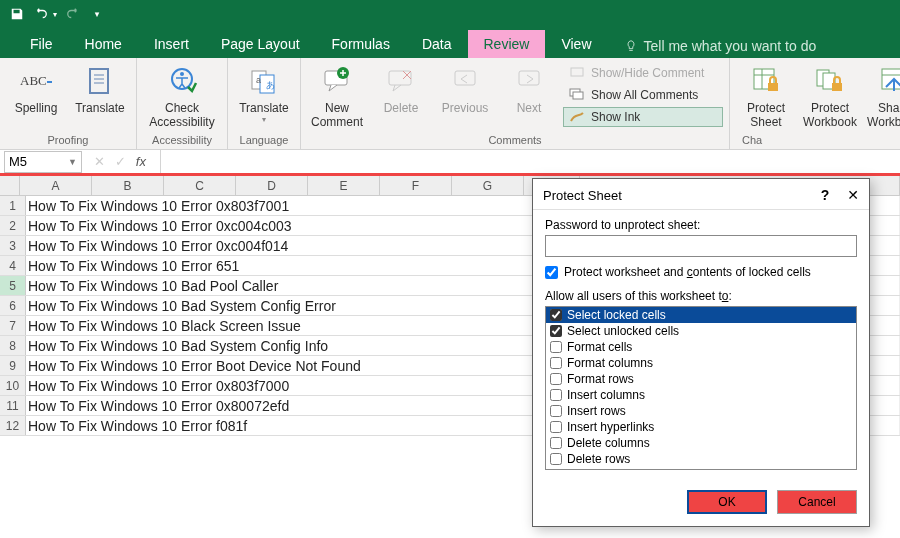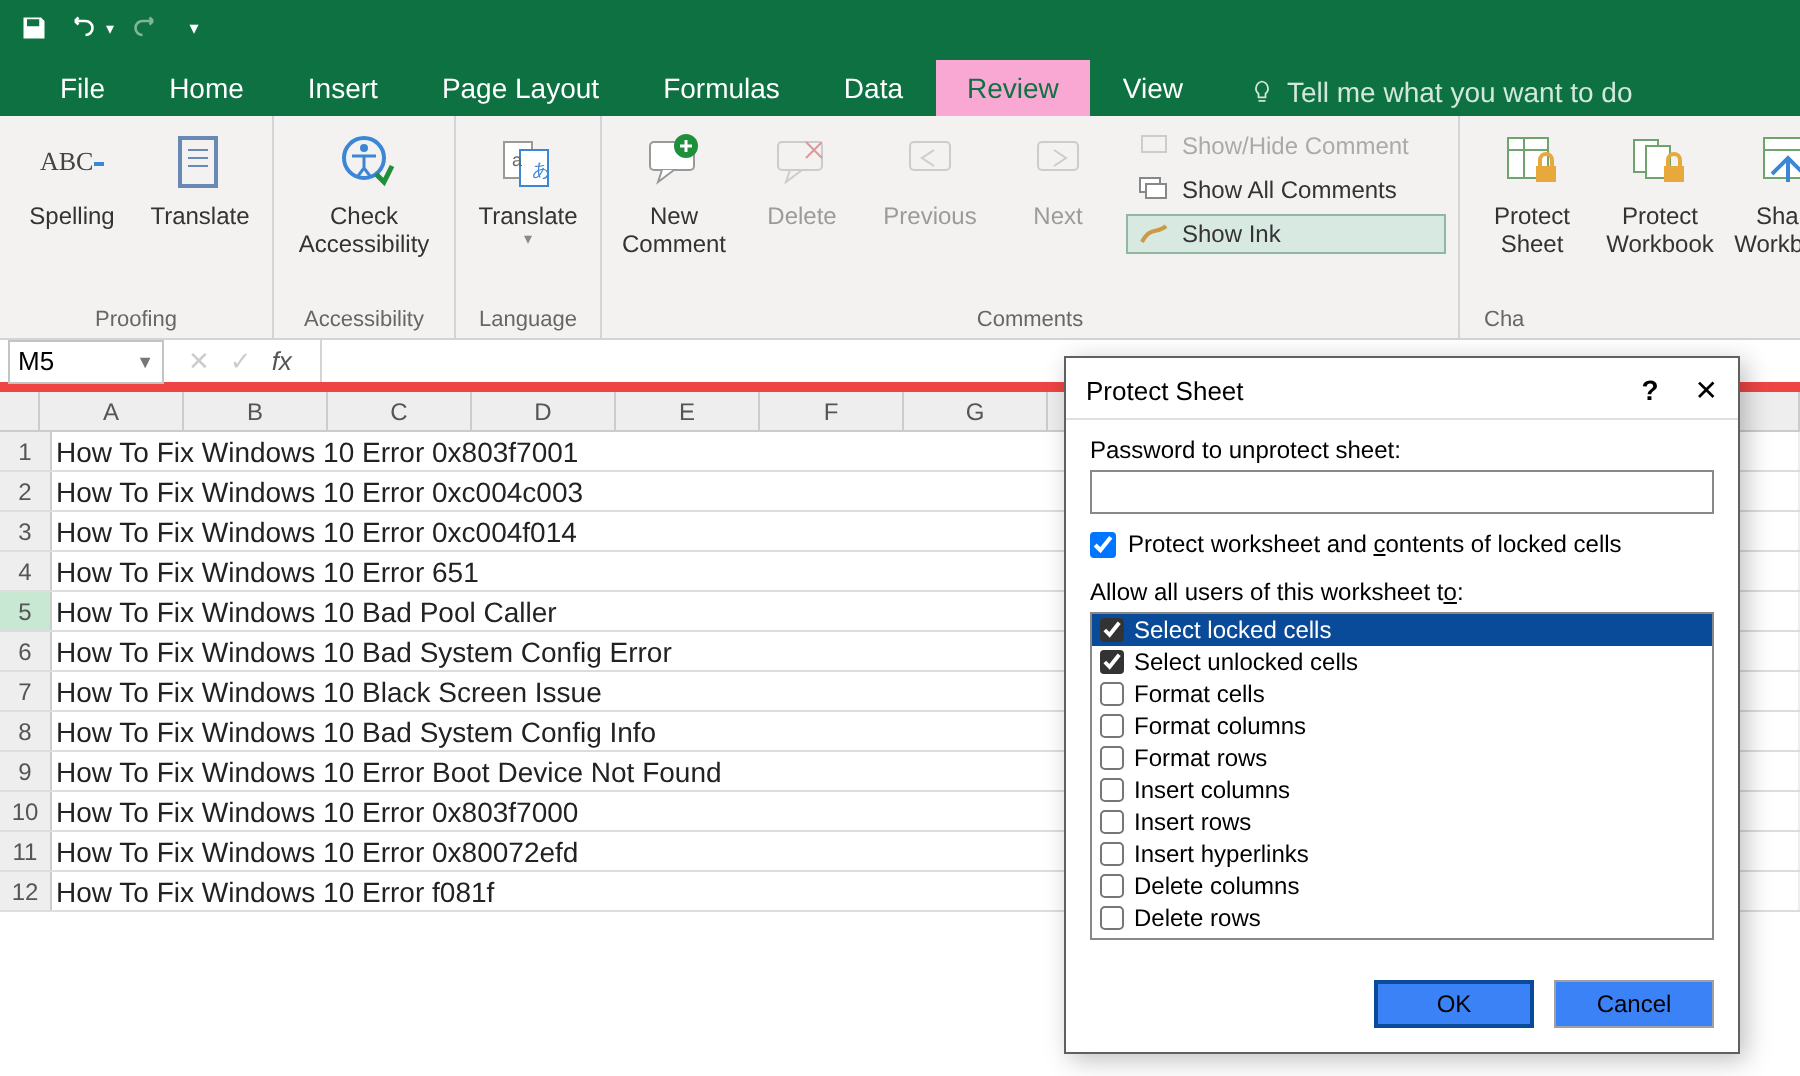--- a/index.html
+++ b/index.html
@@ -11,35 +11,35 @@
 .titlebar svg { width: 14px; height: 14px; }
 
 
 .ribbon-tabs { background: #0e7141; height: 30px; display: flex; align-items: flex-end; padding-left: 14px; color: #fff; font-size: 14px; }
 .ribbon-tabs .tab { padding: 6px 16px 6px; cursor: pointer; }
 .ribbon-tabs .tab.active { background: #f9a8d4; color: #0e7141; }
 .ribbon-tabs .tellme { display: flex; align-items: center; gap: 6px; margin-left: 6px; padding: 4px 10px; color: #d1e8db; }
 .ribbon-tabs .tellme svg { width: 14px; height: 14px; }
 
 
-.ribbon { background: #f3f2f1; height: 112px; border-bottom: 1px solid #d4d4d4; display: flex; }
+.ribbon { background: #f3f2f1; height: 92px; border-bottom: 1px solid #d4d4d4; display: flex; }
 .group { display: flex; flex-direction: column; border-right: 1px solid #d4d4d4; padding: 3px 6px 0; }
 .group-items { display: flex; flex: 1; align-items: flex-start; gap: 4px; }
 .group-label { text-align: center; font-size: 11px; color: #666; padding: 2px 0 3px; }
 .big-btn { display: flex; flex-direction: column; align-items: center; width: 60px; padding: 2px; cursor: pointer; text-align: center; font-size: 12px; color: #333; }
 .big-btn.wide { width: 78px; }
 .big-btn .icon { width: 32px; height: 32px; margin: 2px 0 4px; display: flex; align-items: center; justify-content: center; }
 .big-btn.dim { color: #9b9b9b; }
 .small-stack { display: flex; flex-direction: column; gap: 2px; padding-top: 2px; }
 .small-btn { display: flex; align-items: center; gap: 6px; font-size: 12px; color: #333; padding: 2px 6px; cursor: pointer; min-width: 160px; }
 .small-btn.active { background: #d8e9e2; border: 1px solid #8fb8a3; padding: 1px 5px; }
 .small-btn .si { width: 16px; height: 16px; display: flex; align-items: center; justify-content: center; }
 
 
-.formula-row { display: flex; align-items: center; height: 26px; border-bottom: 5px solid #ef4444; font-size: 13px; }
+.formula-row { display: flex; align-items: center; height: 26px; border-bottom: 3px solid #ef4444; font-size: 13px; }
 .name-box { width: 78px; border: 1px solid #c4c4c4; margin: 2px 4px; height: 22px; display: flex; align-items: center; padding: 0 4px; justify-content: space-between; background: #fff; }
 .name-box .dd { color: #777; font-size: 9px; }
 .fx-btns { display: flex; gap: 10px; padding: 0 8px; color: #888; font-size: 13px; align-items: center; }
 .fx-btns .dim { color: #ccc; }
 .fx { font-style: italic; color: #555; padding-right: 6px; }
 .formula-input { flex: 1; border-left: 1px solid #d4d4d4; height: 100%; padding: 0 6px; }
 
 
 .grid-area { position: relative; }
 .col-headers { display: flex; background: #eee; border-bottom: 1px solid #ccc; height: 20px; font-size: 12px; color: #555; }
@@ -58,21 +58,21 @@
 .dlg-body { padding: 8px 12px 10px; }
 .dlg-body label { display: block; margin-bottom: 3px; }
 .dlg-body input[type=text] { width: 100%; height: 22px; border: 1px solid #888; padding: 0 3px; font-size: 12px; margin-bottom: 8px; }
 .cb-row { display: flex; align-items: center; gap: 6px; margin-bottom: 10px; }
 .cb-row input { width: 13px; height: 13px; }
 .listbox { border: 1px solid #888; height: 164px; overflow-y: scroll; background: #fff; }
 .listbox .item { display: flex; align-items: center; gap: 5px; padding: 0 4px; height: 16px; font-size: 12px; }
 .listbox .item.sel { background: #0a4b99; color: #fff; }
 .listbox .item input { width: 12px; height: 12px; accent-color: #333; }
 .dlg-buttons { display: flex; justify-content: flex-end; gap: 10px; padding: 10px 12px 12px; }
-.dlg-buttons button { width: 80px; height: 24px; background: #3b82f6; border: 1px solid #a0a0a0; font-size: 12px; cursor: pointer; }
+.dlg-buttons button { width: 80px; height: 24px; background: #ef4444; border: 1px solid #a0a0a0; font-size: 12px; cursor: pointer; }
 .dlg-buttons button.primary { border: 2px solid #0a4b99; }
 
 .und { text-decoration: underline; }
 </style>
 </head>
 <body>
 
 <div class="titlebar">
   <div class="qat-btn">
     <svg viewBox="0 0 16 16">

